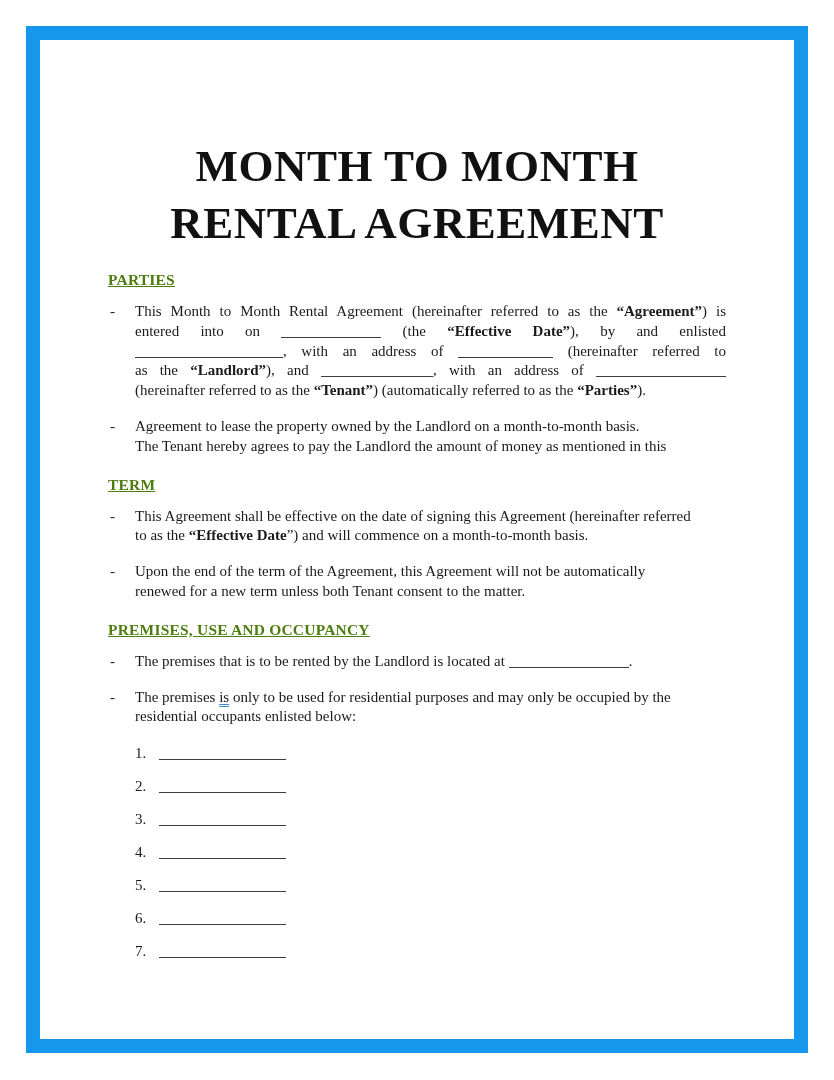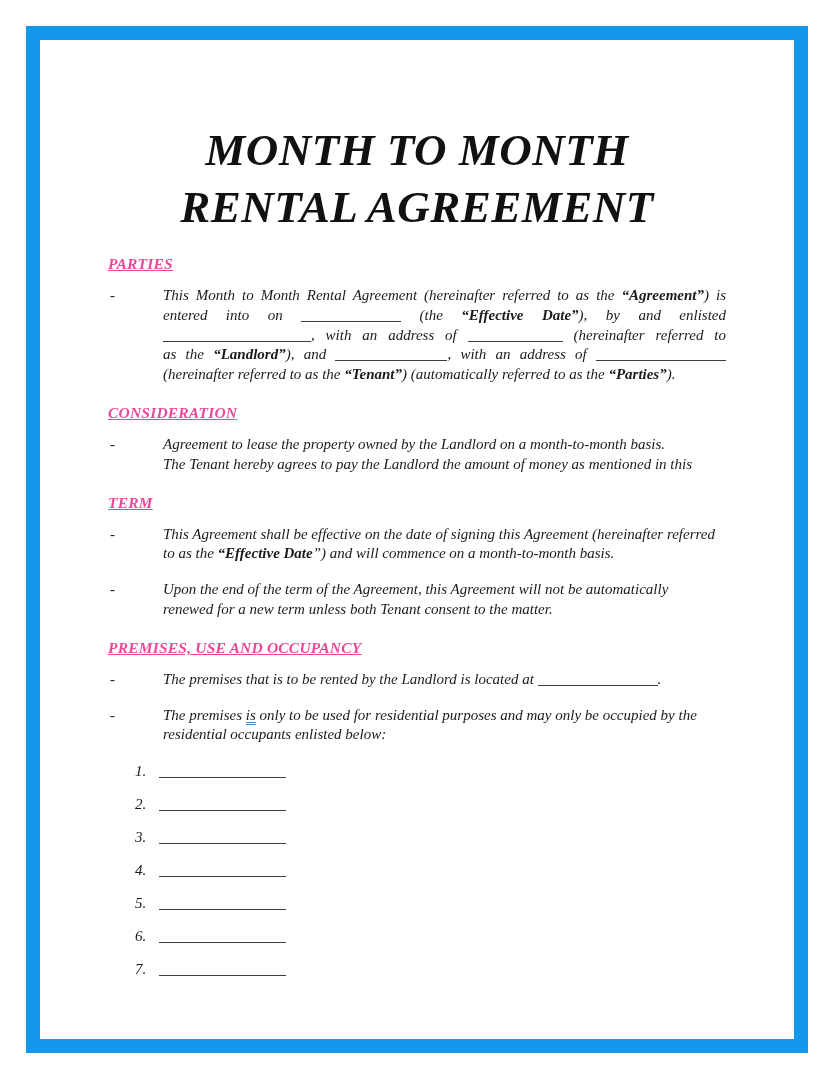--- a/index.html
+++ b/index.html
@@ -12,53 +12,52 @@
   }
   .page-frame {
     position:absolute;
     left:26px; top:26px; right:26px; bottom:27px;
     border:14px solid #1597ec;
     background:#ffffff;
   }
   .content {
     position:absolute;
     left:0; right:0; top:0;
-    padding:0 68px;
-    font-style:italic;
+    padding:16px 68px;
   }
   .doc-title {
     margin-top:82px;
     text-align:center;
     font-size:45px;
     line-height:57px;
     font-weight:bold;
     letter-spacing:0.5px;
     color:#111;
   }
   .section-heading {
     font-size:15.5px;
     line-height:19px;
     font-weight:bold;
     text-decoration:underline;
     letter-spacing:0.2px;
     margin:18px 0 13px 0;
-    color:#ec4899;
+    color:#4d7c0f;
   }
   .para {
     position:relative;
     padding-left:27px;
     font-size:15px;
     line-height:19.8px;
     margin-bottom:16px;
   }
   .dash {
     position:absolute;
     left:2px; top:0;
   }
-  .line { white-space:nowrap;margin-left:28px; }
+  .line { white-space:nowrap; }
   .line.jl {
     text-align:justify;
     text-align-last:justify;
   }
   .b { font-weight:bold; }
   .grammar {
     text-decoration:underline double;
     text-decoration-color:#4a86c8;
     text-decoration-thickness:1px;
     text-underline-offset:2px;
@@ -91,21 +90,20 @@
     <h2 class="section-heading">PARTIES</h2>
     <div class="para">
         <span class="dash">-</span>
         <div class="line jl"><span>This Month to Month Rental Agreement (hereinafter referred to as the </span><span class="b">“Agreement”</span><span>) is</span></div>
         <div class="line jl"><span>entered into on </span><span class="blank" style="width: 100px;"></span><span> (the </span><span class="b">“Effective Date”</span><span>), by and enlisted</span></div>
         <div class="line jl"><span class="blank" style="width: 148px;"></span><span>, with an address of </span><span class="blank" style="width: 95px;"></span><span> (hereinafter referred to</span></div>
         <div class="line jl"><span>as the </span><span class="b">“Landlord”</span><span>), and </span><span class="blank" style="width: 112px;"></span><span>, with an address of </span><span class="blank" style="width: 130px;"></span></div>
         <div class="line"><span>(hereinafter referred to as the </span><span class="b">“Tenant”</span><span>) (automatically referred to as the </span><span class="b">“Parties”</span><span>).</span></div>
       </div>
 
-    <h2 class="section-heading">CONSIDERATION</h2>
     <div class="para">
         <span class="dash">-</span>
         <div class="line"><span>Agreement to lease the property owned by the Landlord on a month-to-month basis.</span></div>
         <div class="line"><span>The Tenant hereby agrees to pay the Landlord the amount of money as mentioned in this</span></div>
       </div>
 
     <h2 class="section-heading">TERM</h2>
     <div class="para">
         <span class="dash">-</span>
         <div class="line"><span>This Agreement shall be effective on the date of signing this Agreement (hereinafter referred</span></div>

